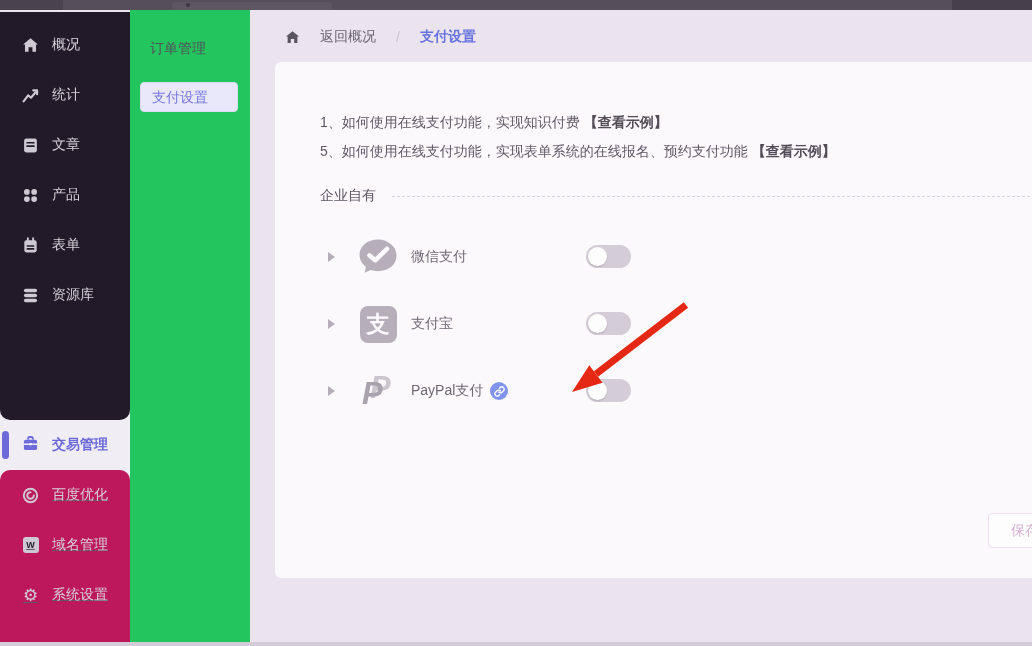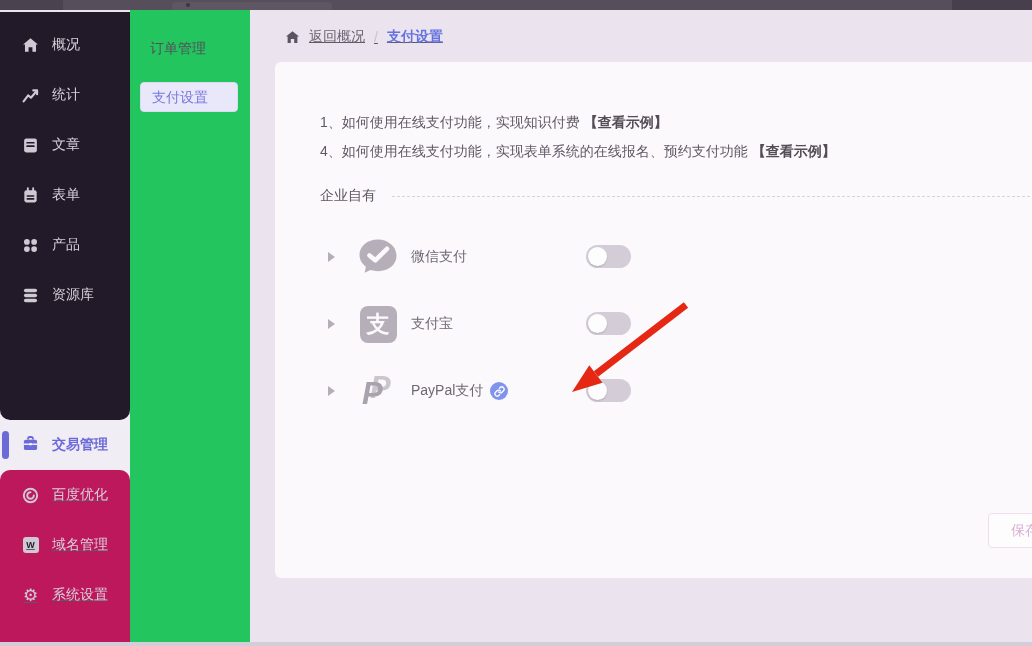--- a/index.html
+++ b/index.html
@@ -35,21 +35,21 @@
   .gear-glyph { font-size:17px; line-height:17px; color:#cfc9d4; font-family:"DejaVu Sans",sans-serif; }
 
   
   .submenu { position:absolute; left:130px; top:10px; width:120px; height:632px; background:#22c55e; padding-top:28px; }
   .submenu-item { padding-left:20px; height:20px; line-height:20px; color:#55505b; cursor:pointer; }
   .submenu-active { margin:24px 10px 0 10px; width:98px; height:30px; line-height:28px; padding-left:11px;
                     background:#e9e8fa; border:1px solid #dbdaf3; border-radius:4px; color:#7977dd; cursor:pointer; }
 
   
   .main { position:absolute; left:250px; top:10px; right:0; bottom:4px; background:#ebe4ef; }
-  .breadcrumb { position:absolute; left:35px; top:17px; height:20px; display:flex; align-items:center; gap:9px;text-decoration:underline; }
+  .breadcrumb { position:absolute; left:35px; top:17px; height:20px; display:flex; align-items:center; gap:20px; }
   .breadcrumb .home-ic { display:flex; }
   .bc-back { color:#6b6570; cursor:pointer; }
   .bc-sep  { color:#c9c3cc; }
   .bc-cur  { color:#6673de; font-weight:bold; }
 
   .card { position:absolute; left:25px; top:52px; right:-8px; height:516px;
           background:#fcf9fd; border-radius:6px; }
   .tip { position:absolute; left:45px; height:20px; line-height:20px; color:#5f5965; white-space:nowrap;text-align:center; }
   .tip b { font-weight:bold; color:#534d57; cursor:pointer; }
   .tip1 { top:50px; } .tip2 { top:79px; }
@@ -122,39 +122,39 @@
         <svg width="17" height="17" viewBox="0 0 16 16">
             <rect x="2" y="1.5" width="12" height="13" rx="2" fill="#cfc9d4"></rect>
             <path d="M4.8 5.4 h6.4 M4.8 8.6 h6.4" stroke="#221a29" stroke-width="1.6" stroke-linecap="round"></path>
           </svg>
       </span>
       <span>文章</span>
     </div>
 
     <div class="sb-item">
       <span class="ic">
-        <svg width="17" height="17" viewBox="0 0 16 16">
-            <rect x="2.2" y="3" width="11.6" height="11.5" rx="2" fill="#cfc9d4"></rect>
-            <path d="M5.5 1.2 v3.2 M10.5 1.2 v3.2" stroke="#cfc9d4" stroke-width="1.8" stroke-linecap="round"></path>
-            <path d="M5 8.4 h6 M5 11.2 h6" stroke="#221a29" stroke-width="1.5" stroke-linecap="round"></path>
-          </svg>
-      </span>
-      <span>表单</span>
-    </div>
-
-    <div class="sb-item">
-      <span class="ic">
         <svg width="17" height="17" viewBox="0 0 16 16" fill="#cfc9d4">
             <circle cx="4.6" cy="4.6" r="2.7"></circle>
             <circle cx="11.4" cy="4.6" r="2.7"></circle>
             <circle cx="4.6" cy="11.4" r="2.7"></circle>
             <circle cx="11.4" cy="11.4" r="2.7"></circle>
           </svg>
       </span>
       <span>产品</span>
+    </div>
+
+    <div class="sb-item">
+      <span class="ic">
+        <svg width="17" height="17" viewBox="0 0 16 16">
+            <rect x="2.2" y="3" width="11.6" height="11.5" rx="2" fill="#cfc9d4"></rect>
+            <path d="M5.5 1.2 v3.2 M10.5 1.2 v3.2" stroke="#cfc9d4" stroke-width="1.8" stroke-linecap="round"></path>
+            <path d="M5 8.4 h6 M5 11.2 h6" stroke="#221a29" stroke-width="1.5" stroke-linecap="round"></path>
+          </svg>
+      </span>
+      <span>表单</span>
     </div>
 
 
 
     <div class="sb-item">
       <span class="ic">
         <svg width="17" height="17" viewBox="0 0 16 16" fill="#cfc9d4">
             <rect x="1.8" y="1.6" width="12.4" height="3.4" rx="1.7"></rect>
             <rect x="1.8" y="6.3" width="12.4" height="3.4" rx="1.7"></rect>
             <rect x="1.8" y="11" width="12.4" height="3.4" rx="1.7"></rect>
@@ -218,21 +218,21 @@
         </svg>
     </span>
     <span class="bc-back">返回概况</span>
     <span class="bc-sep">/</span>
     <span class="bc-cur">支付设置</span>
   </div>
 
   <div class="card">
 
     <div class="tip tip1"><span>1、如何使用在线支付功能，实现知识付费 </span><b>【查看示例】</b></div>
-    <div class="tip tip2"><span>4、如何使用在线支付功能，实现表单系统的在线报名、预约支付功能 </span><b>【查看示例】</b></div>
+    <div class="tip tip2"><span>5、如何使用在线支付功能，实现表单系统的在线报名、预约支付功能 </span><b>【查看示例】</b></div>
 
     <div class="section-row">
       <span class="section-title">企业自有</span>
       <span class="dashes"></span>
     </div>
 
     <div class="pay-row row1">
       <span class="caret"></span>
       <span class="pay-ic">
         <svg width="42" height="38" viewBox="0 0 42 38">

